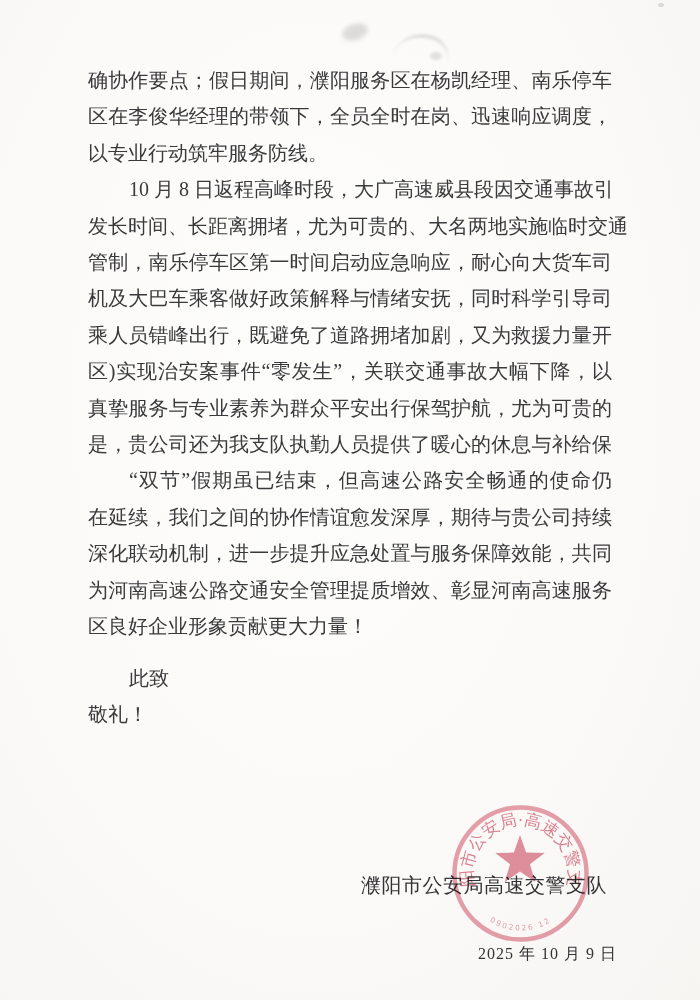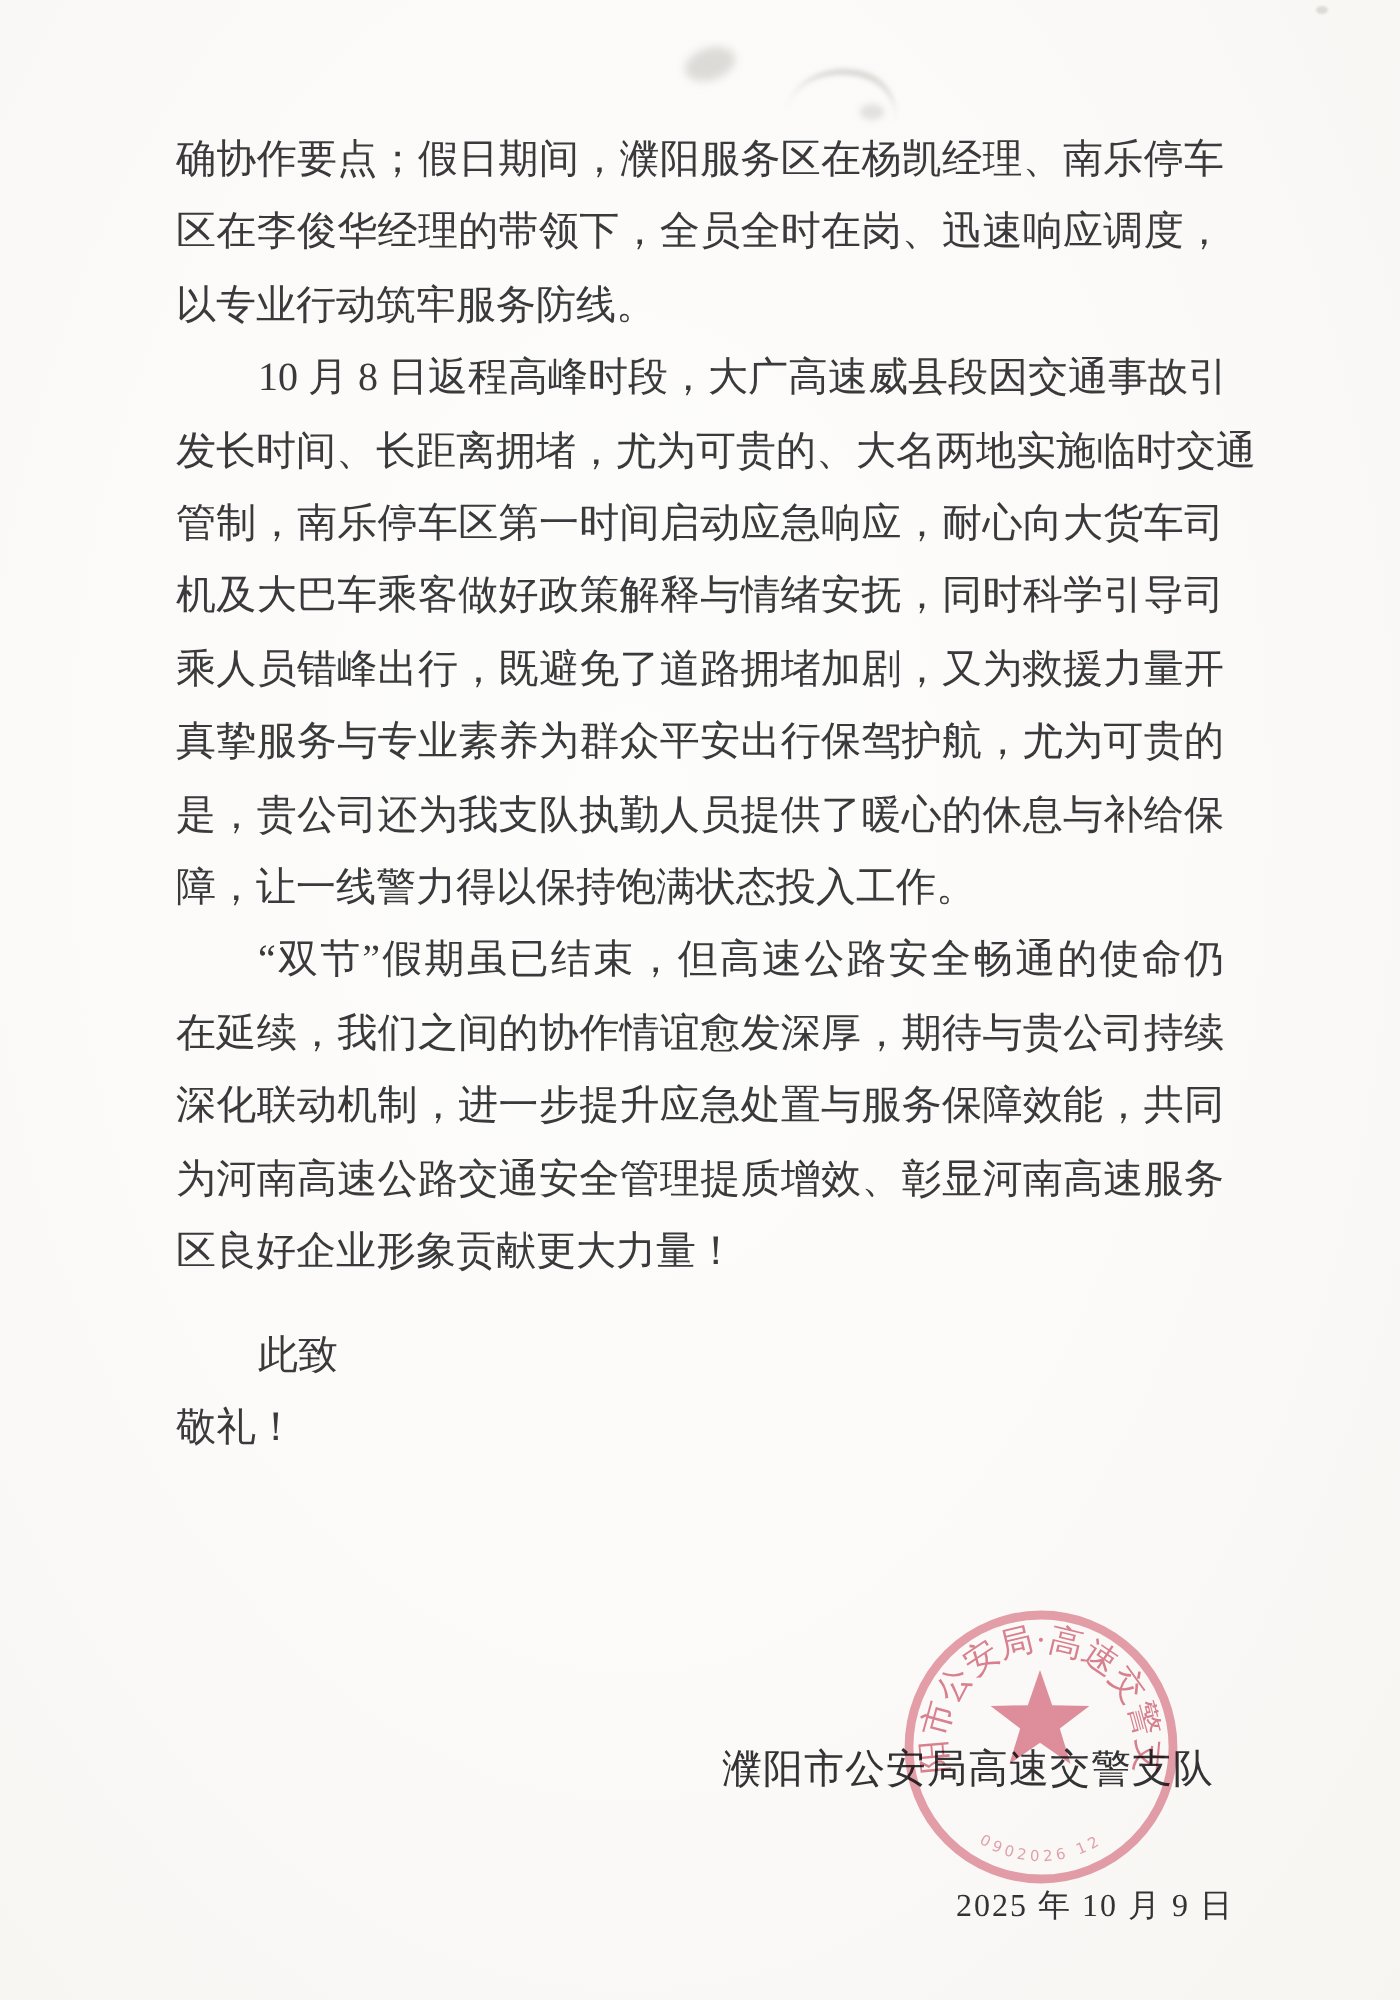--- a/index.html
+++ b/index.html
@@ -63,23 +63,23 @@
   <div class="letter-body">
 
     <div class="bline">确协作要点；假日期间，濮阳服务区在杨凯经理、南乐停车</div>
       <div class="bline">区在李俊华经理的带领下，全员全时在岗、迅速响应调度，</div>
       <div class="bline plast">以专业行动筑牢服务防线。</div>
       <div class="bline indent">10 月 8 日返程高峰时段，大广高速威县段因交通事故引</div>
       <div class="bline">发长时间、长距离拥堵，尤为可贵的、大名两地实施临时交通</div>
       <div class="bline">管制，南乐停车区第一时间启动应急响应，耐心向大货车司</div>
       <div class="bline">机及大巴车乘客做好政策解释与情绪安抚，同时科学引导司</div>
       <div class="bline">乘人员错峰出行，既避免了道路拥堵加剧，又为救援力量开</div>
+      <div class="bline">区)实现治安案事件“零发生”，关联交通事故大幅下降，以</div>
       <div class="bline">真挚服务与专业素养为群众平安出行保驾护航，尤为可贵的</div>
       <div class="bline">是，贵公司还为我支队执勤人员提供了暖心的休息与补给保</div>
-      <div class="bline plast">障，让一线警力得以保持饱满状态投入工作。</div>
       <div class="bline indent">“双节”假期虽已结束，但高速公路安全畅通的使命仍</div>
       <div class="bline">在延续，我们之间的协作情谊愈发深厚，期待与贵公司持续</div>
       <div class="bline">深化联动机制，进一步提升应急处置与服务保障效能，共同</div>
       <div class="bline">为河南高速公路交通安全管理提质增效、彰显河南高速服务</div>
       <div class="bline plast">区良好企业形象贡献更大力量！</div>
       <div class="closing">
       <div class="bline indent">此致</div>
       <div class="bline">敬礼！</div>
     </div>
   </div>

